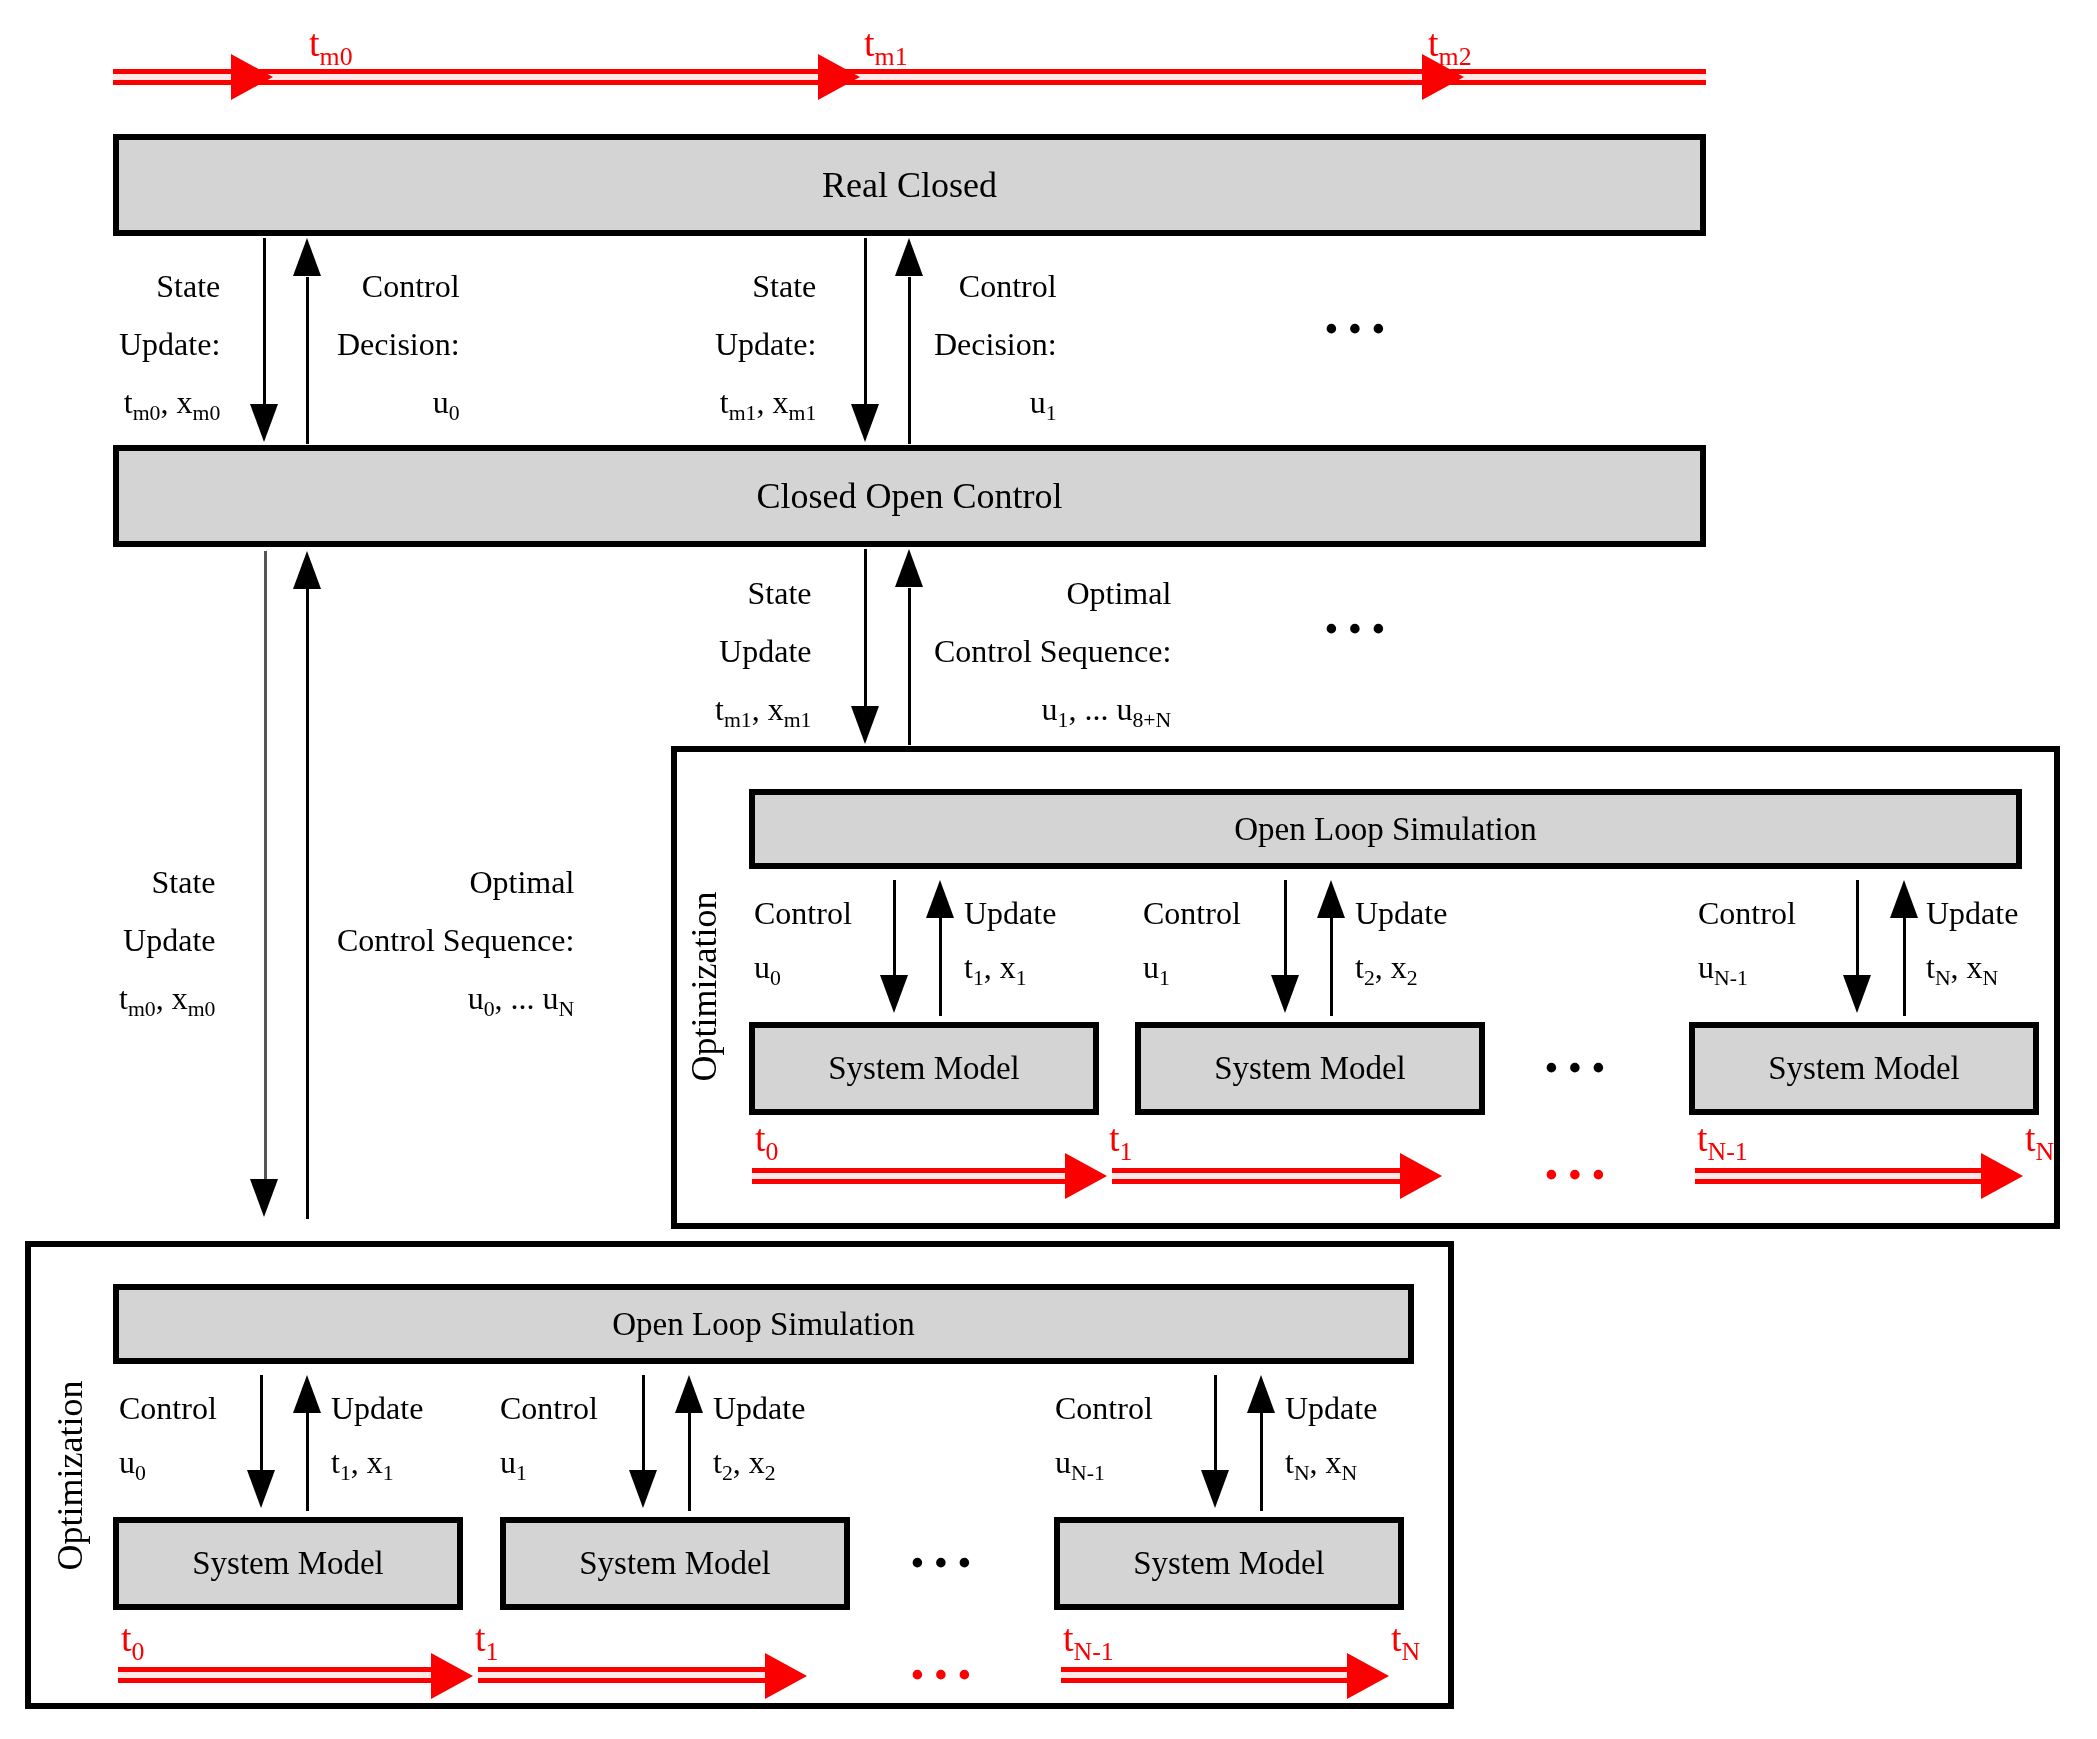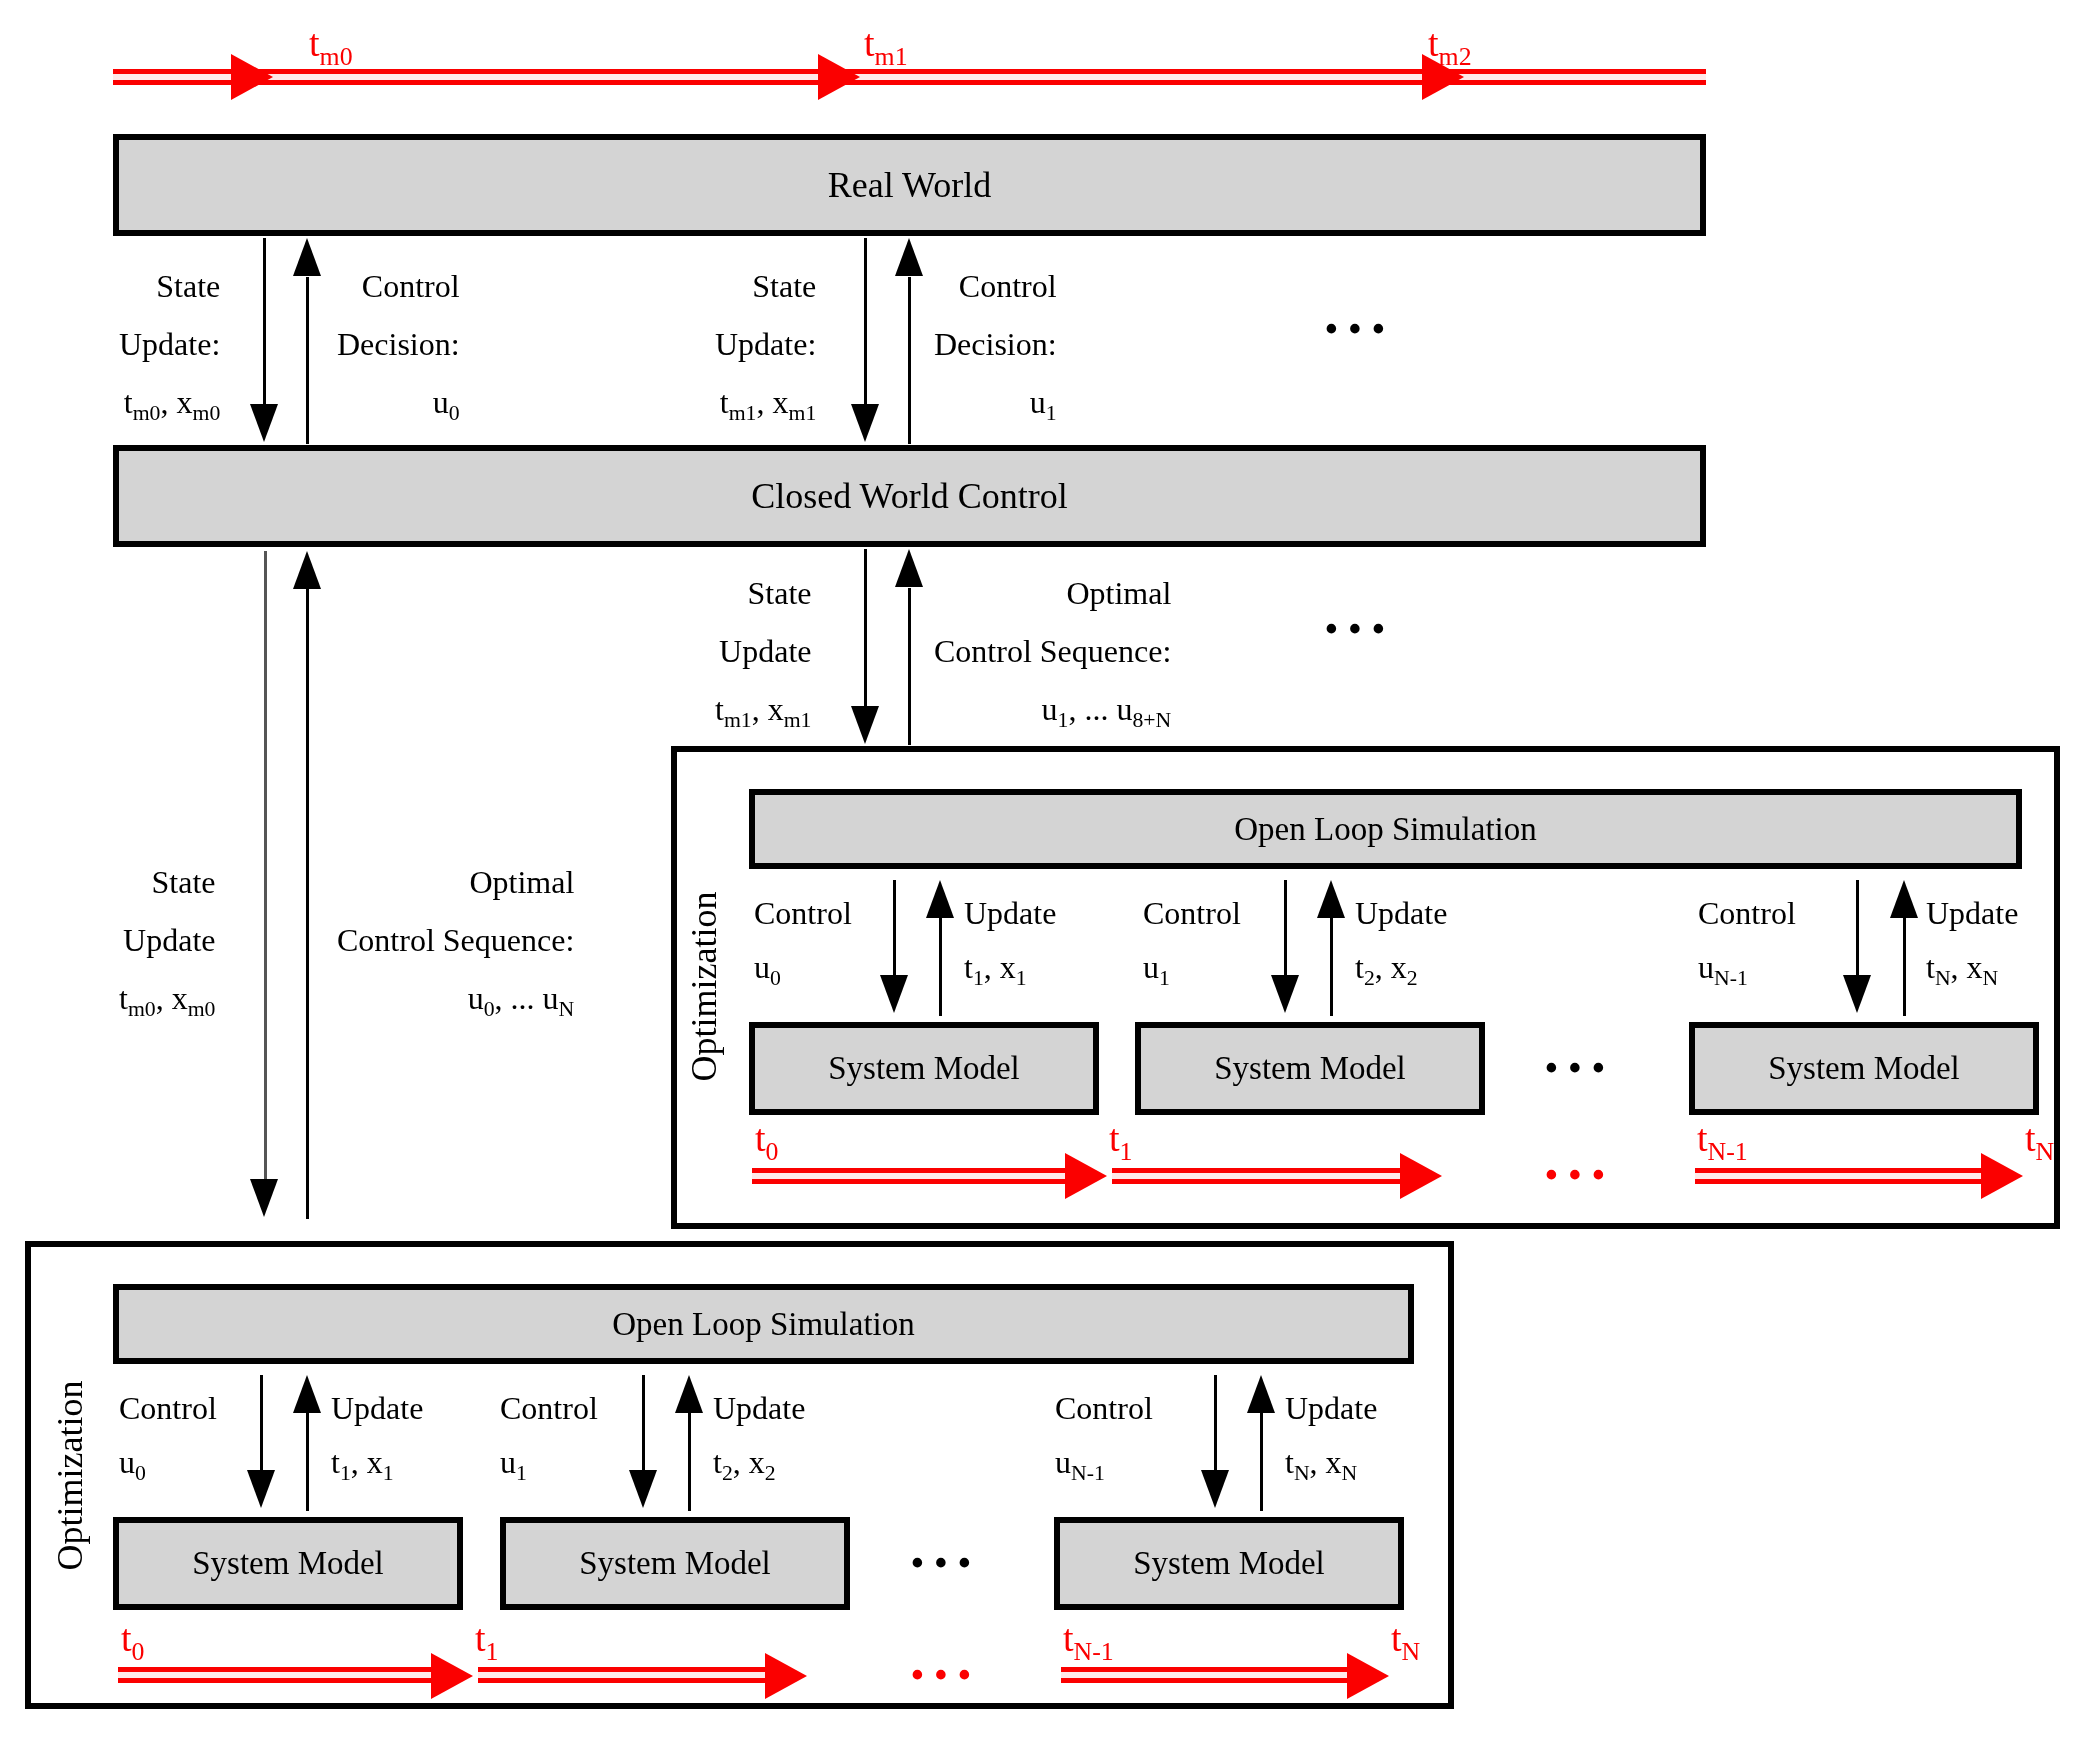--- a/index.html
+++ b/index.html
@@ -42,21 +42,21 @@
 
   <div class="rline" style="left:113px;top:69px;width:1593px;"></div>
   <div class="rhd" style="left:231px;top:54px;"></div>
   <div class="rhd" style="left:818px;top:54px;"></div>
   <div class="rhd" style="left:1422px;top:54px;"></div>
   <div class="rlab" style="left:270px;top:23.5px;margin-left:39px;">t<sub>m0</sub></div>
   <div class="rlab" style="left:864px;top:23.5px;">t<sub>m1</sub></div>
   <div class="rlab" style="left:1428px;top:23.5px;">t<sub>m2</sub></div>
 
   <div class="gbox" style="left:113px;top:134px;width:1593px;height:102px;">
-    <span class="t">Real World</span>
+    <span class="t">Real Closed</span>
   </div>
 
   <div class="lbl" style="left:119px;top:257px;">
     <div>State</div>
     <div>Update:</div>
     <div>t<sub>m0</sub>, x<sub>m0</sub></div>
   </div>
   <div class="vline" style="left:263px;top:238px;height:167px;"></div>
   <div class="hd down" style="left:250px;top:404px;"></div>
   <div class="hd up" style="left:293px;top:238px;"></div>
@@ -77,21 +77,21 @@
   <div class="hd up" style="left:895px;top:238px;"></div>
   <div class="vline" style="left:908px;top:277px;height:167px;"></div>
   <div class="lbl" style="left:934px;top:257px;">
     <div>Control</div>
     <div>Decision:</div>
     <div>u<sub>1</sub></div>
   </div>
   <div class="dots" style="left:1324px;top:282px;">...</div>
 
   <div class="gbox" style="left:113px;top:445px;width:1593px;height:102px;">
-    <span class="t">Closed World Control</span>
+    <span class="t">Closed Open Control</span>
   </div>
 
   <div class="lbl" style="left:715px;top:564px;">
     <div>State</div>
     <div>Update</div>
     <div>t<sub>m1</sub>, x<sub>m1</sub></div>
   </div>
   <div class="vline" style="left:864px;top:549px;height:158px;"></div>
   <div class="hd down" style="left:851px;top:706px;"></div>
   <div class="hd up" style="left:895px;top:549px;"></div>

